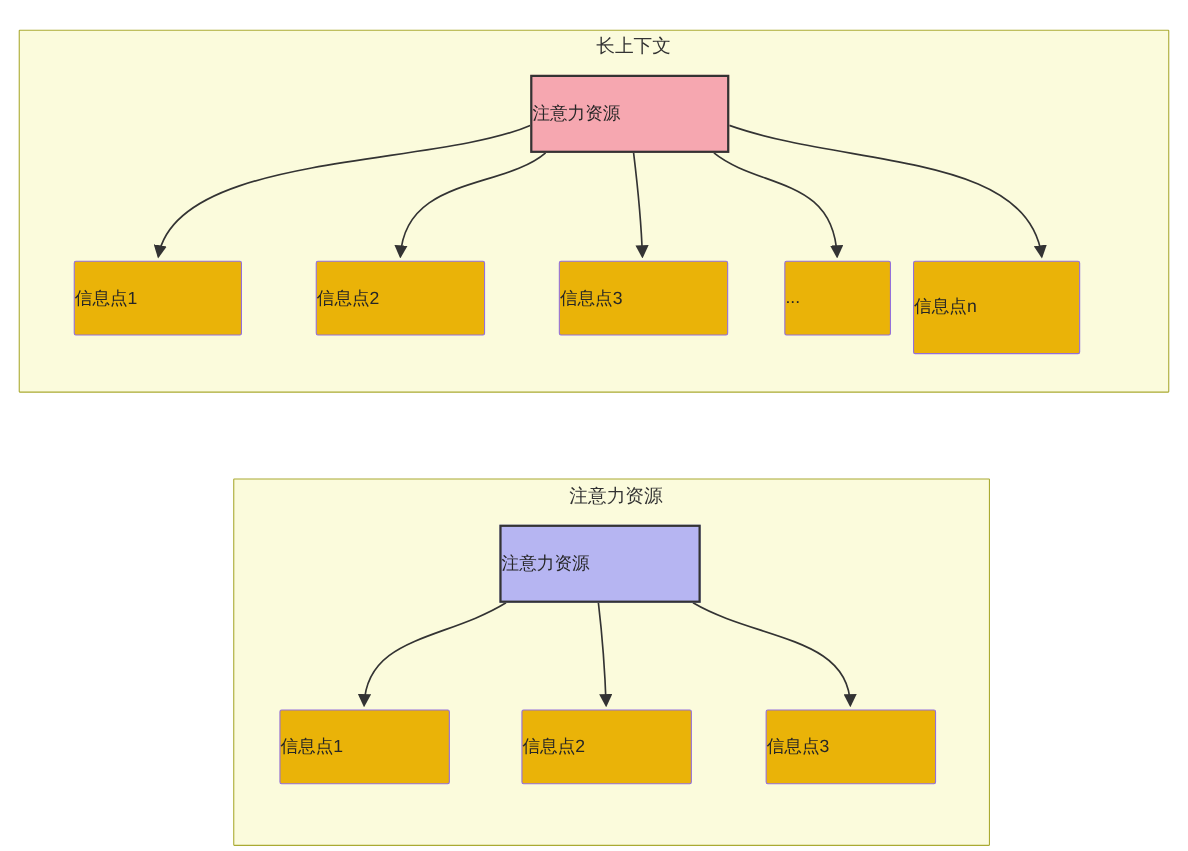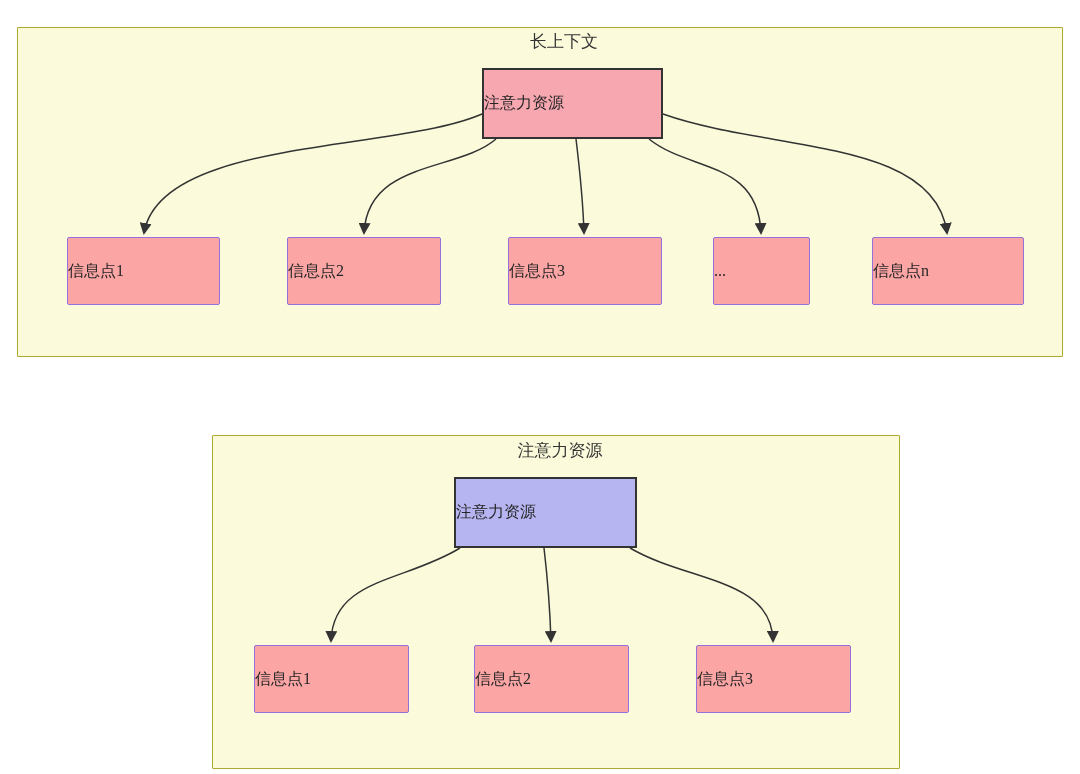--- a/index.html
+++ b/index.html
@@ -32,33 +32,32 @@
     text-align:center;
   }
   .node-root{
     background:#f6a7b0;
     border:2px solid #333333;
   }
   .node-root.short{
     background:#b6b5f2;
   }
   .node-child{
-    background:#fca5a5;
+    background:#eab308;
     border:1.5px solid #9370db;
     border-radius:2px;
-    font-family:Liberation Serif, serif;
   }
 </style>
 </head>
 <body>
 
 <div class="page">
 
   <div class="panel" style="left:17px;top:27px;width:1046px;height:330px;"></div>
-  <div class="panel-title" style="left:564px;top:30px;">长上下文</div>
+  <div class="panel-title" style="left:576px;top:30px;">长上下文</div>
 
   <div class="panel" style="left:212px;top:435px;width:688px;height:334px;"></div>
   <div class="panel-title" style="left:560px;top:439px;">注意力资源</div>
 
   <svg class="edges" width="1080" height="774" viewBox="0 0 1080 774">
     <defs>
       <marker id="arrowhead" viewBox="0 0 12 12" refX="10" refY="6" markerWidth="12" markerHeight="12" markerUnits="userSpaceOnUse" orient="auto">
         <path d="M0,0 L12,6 L0,12 Z" fill="#333333"></path>
       </marker>
     </defs>
@@ -80,21 +79,21 @@
   </div>
   <div class="node node-child" style="left:287px;top:237px;width:154px;height:68px;">
     <span>信息点2</span>
   </div>
   <div class="node node-child" style="left:508px;top:237px;width:154px;height:68px;">
     <span>信息点3</span>
   </div>
   <div class="node node-child" style="left:713px;top:237px;width:97px;height:68px;">
     <span>...</span>
   </div>
-  <div class="node node-child" style="left:872px;top:237px;width:152px;height:68px;">
+  <div class="node node-child" style="left:830px;top:237px;width:152px;height:85px;">
     <span>信息点n</span>
   </div>
 
   <div class="node node-root short" style="left:454px;top:477px;width:183px;height:71px;">
     <span>注意力资源</span>
   </div>
   <div class="node node-child" style="left:254px;top:645px;width:155px;height:68px;">
     <span>信息点1</span>
   </div>
   <div class="node node-child" style="left:474px;top:645px;width:155px;height:68px;">

